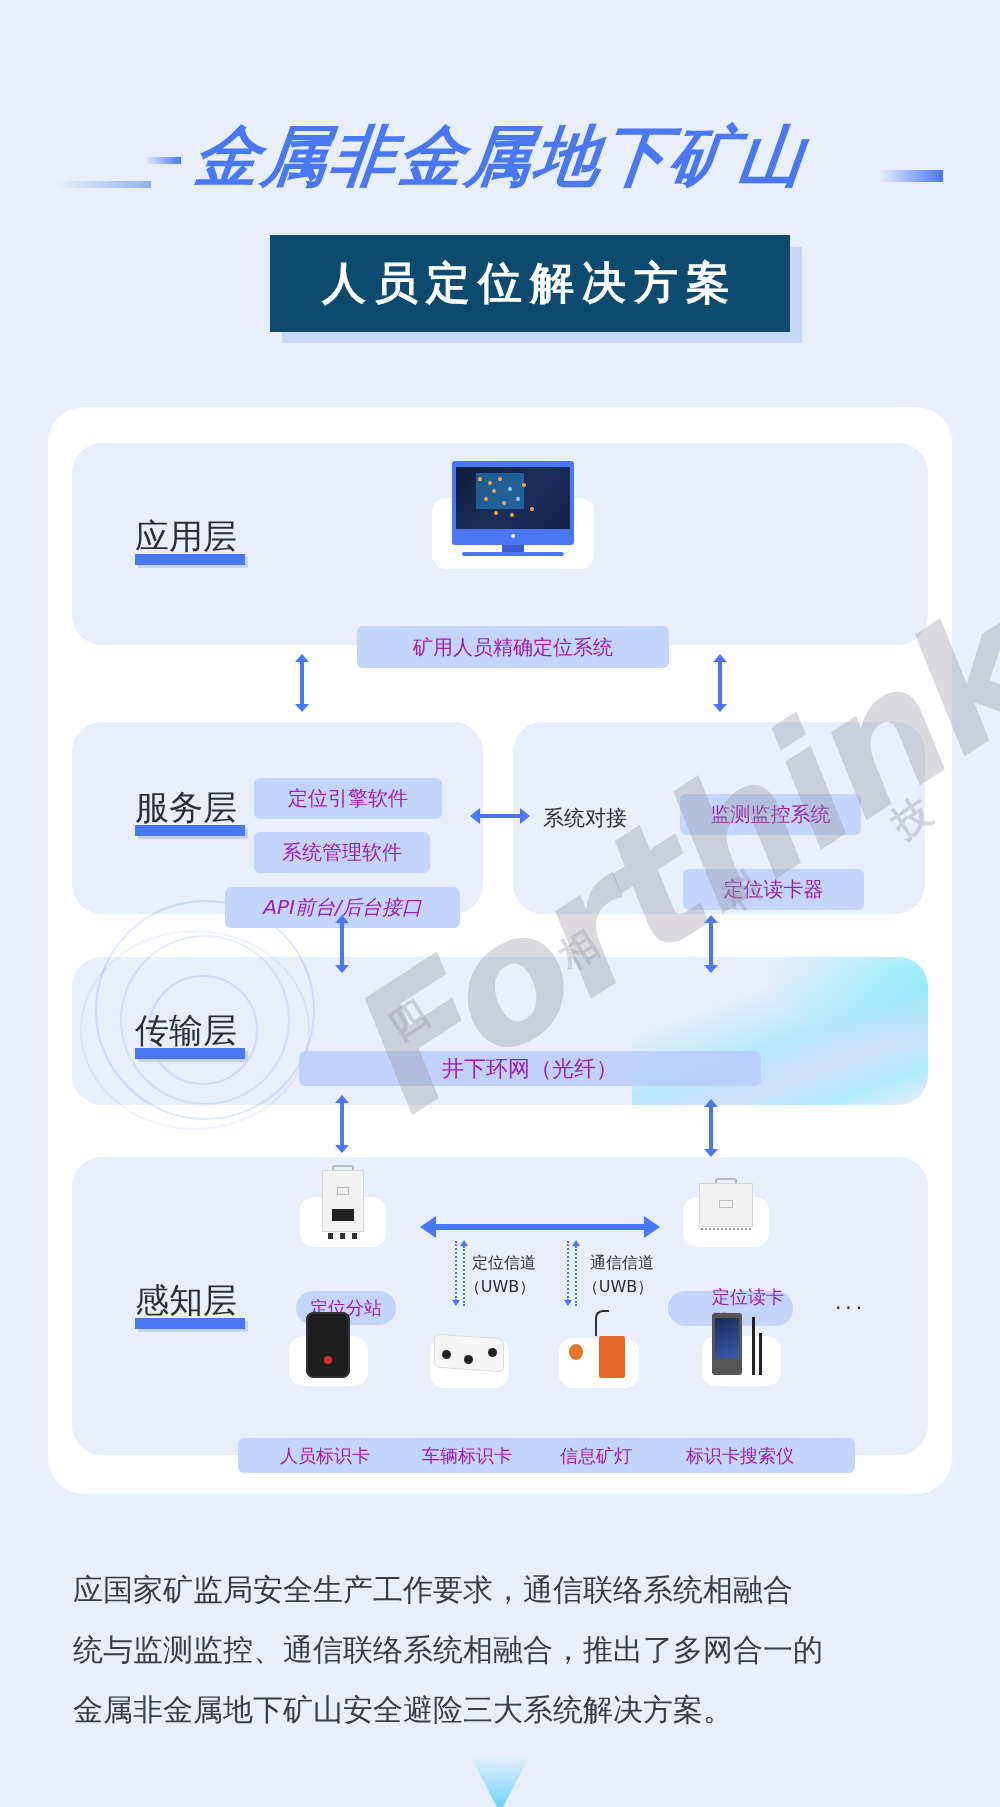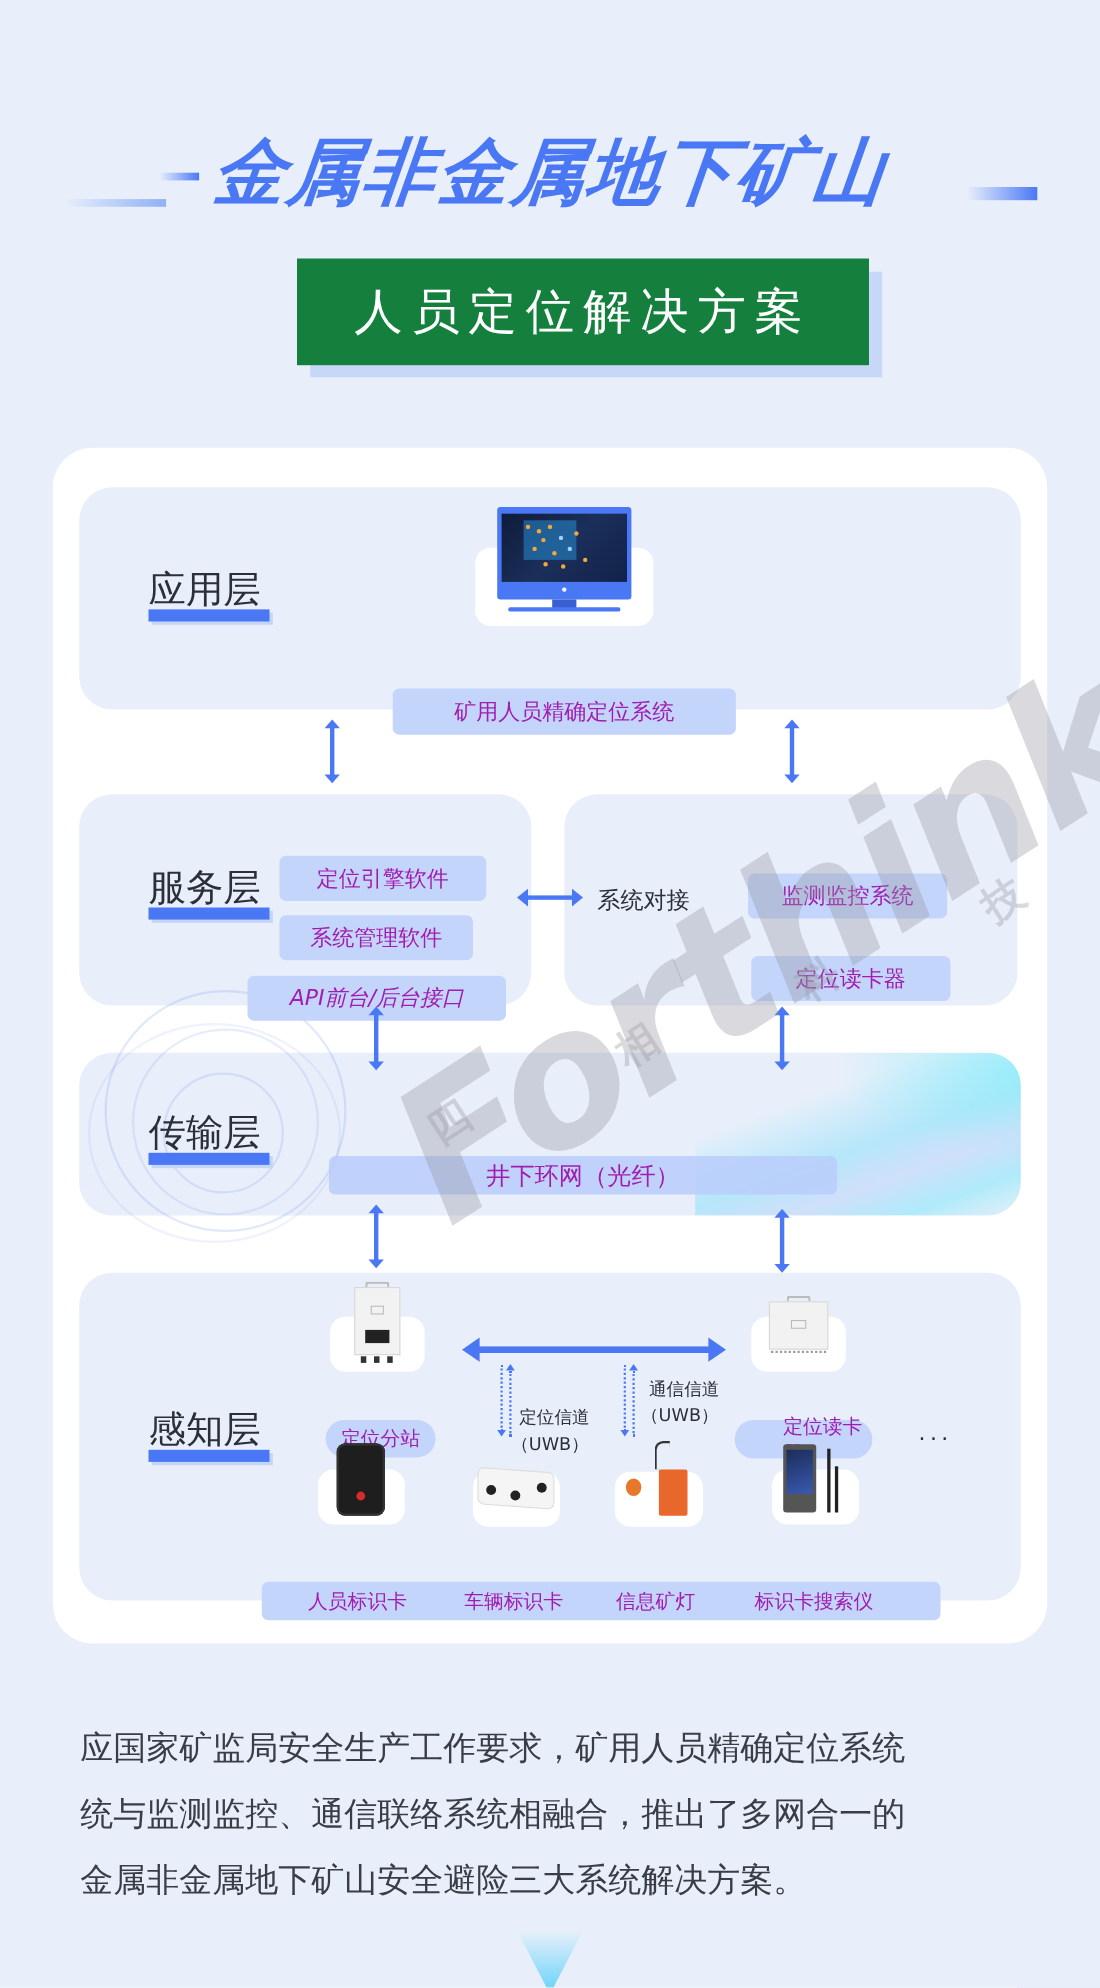--- a/index.html
+++ b/index.html
@@ -22,21 +22,21 @@
   .deco-l1 { left: 145px; top: 157px; width: 36px; background: linear-gradient(90deg, rgba(74,120,245,0), #4A78F5); }
   .deco-l2 { left: 58px; top: 181px; width: 93px; background: linear-gradient(90deg, rgba(120,160,245,0), #90B0F5); }
   .deco-r1 { left: 879px; top: 170px; width: 64px; height: 12px; background: linear-gradient(90deg, rgba(74,120,245,0), #4A78F5); }
 
   .subtitle-shadow {
     position: absolute; left: 282px; top: 247px; width: 520px; height: 96px;
     background: #C7D7F8;
   }
   .subtitle-box {
     position: absolute; left: 270px; top: 235px; width: 520px; height: 97px;
-    background: #15803d; color: #fff; font-size: 44px; font-weight: normal;
+    background: #0c4a6e; color: #fff; font-size: 44px; font-weight: bold;
     display: flex; align-items: center; justify-content: center; letter-spacing: 8px;
   }
 
   
   .card {
     position: absolute; left: 48px; top: 407px; width: 904px; height: 1087px;
     background: #fff; border-radius: 36px;
   }
   .panel {
     position: absolute; background: #E8EFFA; border-radius: 30px; overflow: hidden;
@@ -235,21 +235,21 @@
 <div class="h-arrow big" style="left:420px;top:1216px;width:240px;">
     <div class="tip-l"></div>
     <div class="shaft"></div>
     <div class="tip-r"></div>
   </div>
 
 <div class="dashed-v" style="left:455px;top:1241px;height:60px;"></div>
 <div class="dash-tip-down" style="left:452px;top:1300px;"></div>
 <div class="dashed-v" style="left:463px;top:1246px;height:60px;"></div>
 <div class="dash-tip-up" style="left:460px;top:1240px;"></div>
-<div class="plain-text" style="left:472px;top:1251px;font-size:16px;text-align:center;line-height:24px;margin-top:26px;">
+<div class="plain-text" style="left:472px;top:1251px;font-size:16px;text-align:center;line-height:24px;">
   <div>定位信道</div>
   <div style="margin-left:-8px;">（UWB）</div>
 </div>
 
 <div class="dashed-v" style="left:567px;top:1241px;height:60px;"></div>
 <div class="dash-tip-down" style="left:564px;top:1300px;"></div>
 <div class="dashed-v" style="left:575px;top:1246px;height:60px;"></div>
 <div class="dash-tip-up" style="left:572px;top:1240px;"></div>
 <div class="plain-text" style="left:590px;top:1251px;font-size:16px;text-align:center;line-height:24px;">
   <div>通信信道</div>
@@ -292,18 +292,18 @@
   <span style="position:absolute;left:448px;">标识卡搜索仪</span>
 </div>
 
 <div class="wm">Forthink</div>
 <div class="wm-cn" style="left:390px;top:995px;">四</div>
 <div class="wm-cn" style="left:560px;top:925px;">相</div>
 <div class="wm-cn" style="left:725px;top:865px;">科</div>
 <div class="wm-cn" style="left:893px;top:793px;">技</div>
 
 <div class="paragraph">
-  <div>应国家矿监局安全生产工作要求，矿用人员精确定位系统</div>
+  <div>应国家矿监局安全生产工作要求，通信联络系统相融合</div>
   <div>统与监测监控、通信联络系统相融合，推出了多网合一的</div>
   <div>金属非金属地下矿山安全避险三大系统解决方案。</div>
 </div>
 
 <div class="glow"></div>
 
 </body></html>

